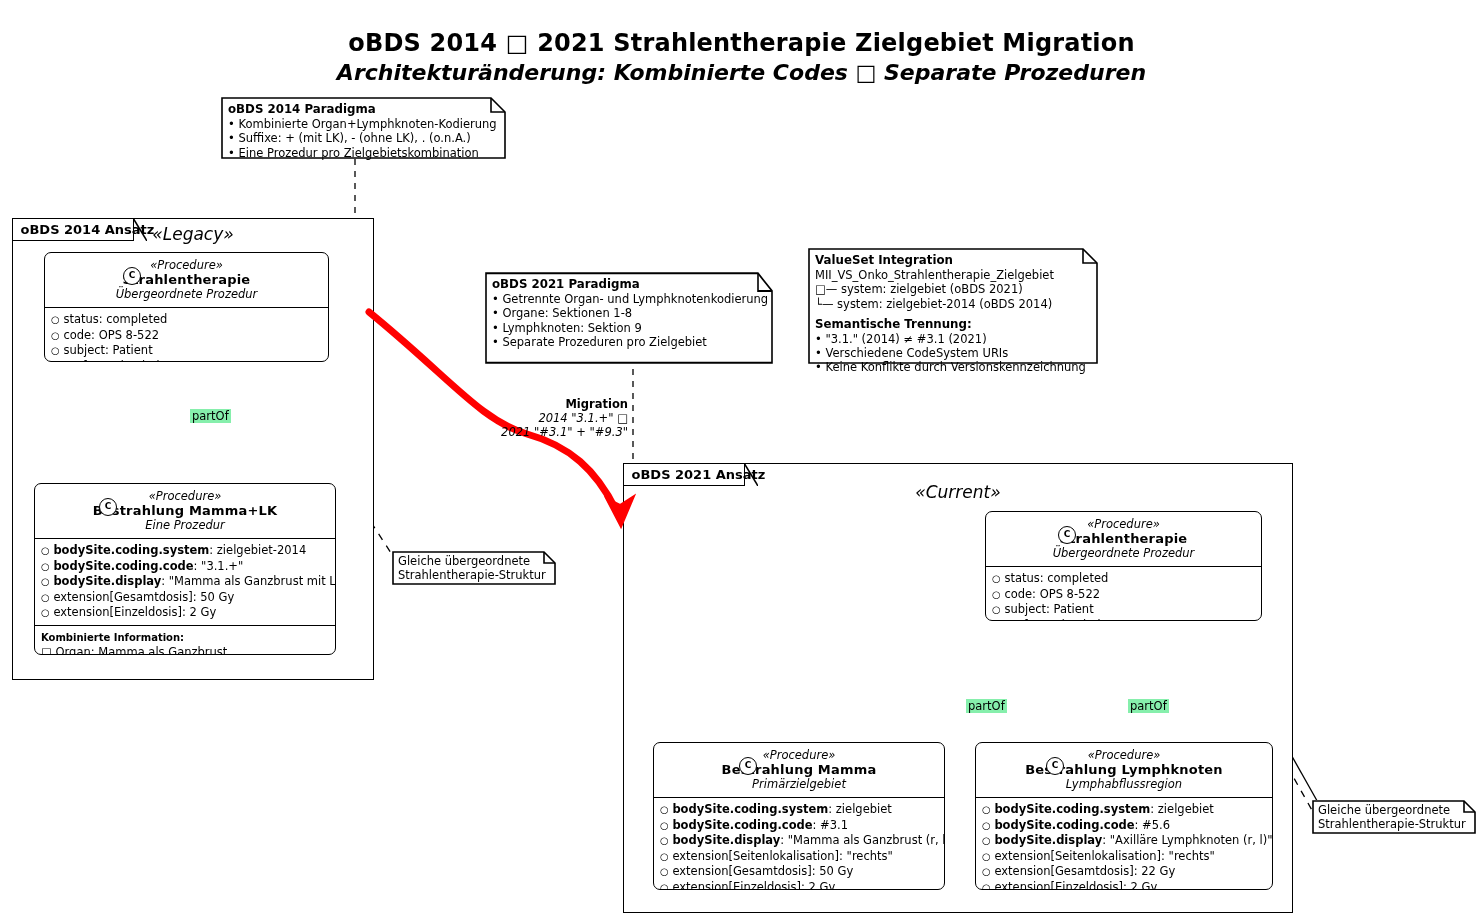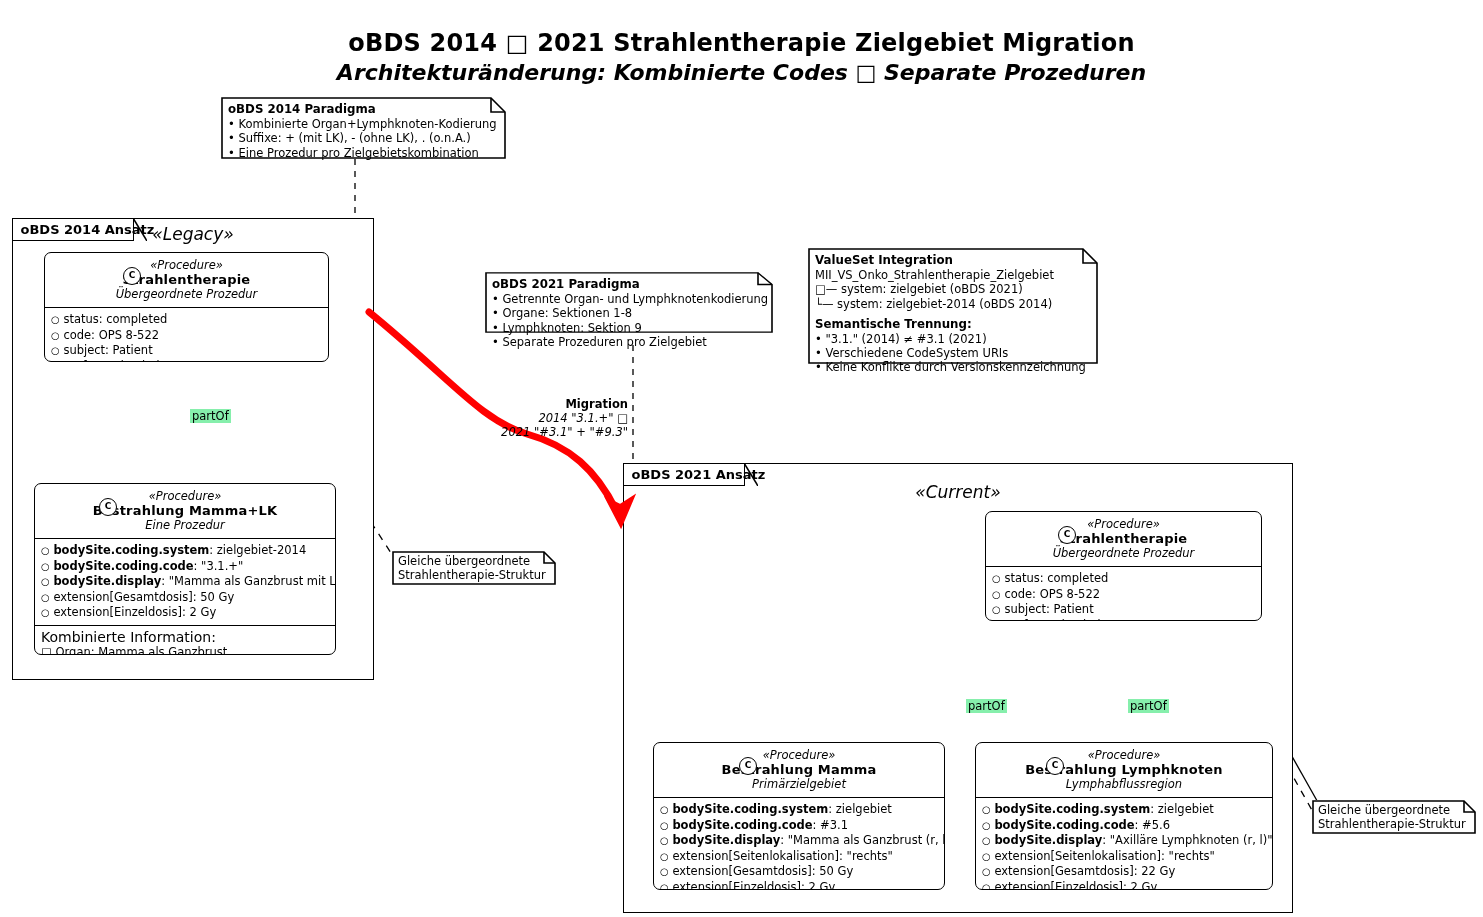--- a/index.html
+++ b/index.html
@@ -43,21 +43,21 @@
   .uclass-sub{font-size:11.5px;font-style:italic;line-height:14px;}
   .cbadge{
     position:absolute;width:16px;height:16px;border:1.3px solid #000;border-radius:50%;
     font-size:9px;font-weight:bold;text-align:center;line-height:15px;background:#fff;
   }
   .uclass-body{padding:4px 6px 4px 6px;}
   .uclass-body.bordered{border-top:1.5px solid #000;}
   .attr{font-size:11.5px;line-height:14.6px;white-space:nowrap;}
   .attr .vis{font-family:"DejaVu Sans","Liberation Sans",sans-serif;font-size:10px;}
   .attr b{font-weight:bold;}
-  .grouphdr{font-size:14px;font-weight:normal;line-height:15px;}
+  .grouphdr{font-size:10px;font-weight:bold;line-height:15px;}
 
   
   .note{
     position:absolute;background:#fff;box-sizing:border-box;
     font-size:11.5px;line-height:14.3px;white-space:nowrap;
   }
   .note .note-bg{position:absolute;left:0;top:0;width:100%;height:100%;}
   .note .note-txt{position:relative;padding:5px 8px 5px 7px;}
   .note-title{font-weight:bold;font-size:11.8px;line-height:15px;}
   .note-gap{height:6px;}
@@ -217,21 +217,21 @@
     <path d="M270,1 L270,15 L284,15" fill="none" stroke="#000" stroke-width="1.6"></path>
   </svg>
   <div class="note-txt">
     <div class="note-title">oBDS 2014 Paradigma</div>
     <div>• Kombinierte Organ+Lymphknoten-Kodierung</div>
     <div>• Suffixe: + (mit LK), - (ohne LK), . (o.n.A.)</div>
     <div>• Eine Prozedur pro Zielgebietskombination</div>
   </div>
 </div>
 
-<div class="note" style="left:485px;top:272px;width:288px;height:61px;">
+<div class="note" style="left:485px;top:272px;width:288px;height:92px;">
   <svg class="note-bg" viewBox="0 0 288 73" preserveAspectRatio="none">
     <path d="M1,1 L273,1 L287,15 L287,72 L1,72 Z" fill="#fff" stroke="#000" stroke-width="1.6"></path>
     <path d="M273,1 L273,15 L287,15" fill="none" stroke="#000" stroke-width="1.6"></path>
   </svg>
   <div class="note-txt">
     <div class="note-title">oBDS 2021 Paradigma</div>
     <div>• Getrennte Organ- und Lymphknotenkodierung</div>
     <div>• Organe: Sektionen 1-8</div>
     <div>• Lymphknoten: Sektion 9</div>
     <div>• Separate Prozeduren pro Zielgebiet</div>

